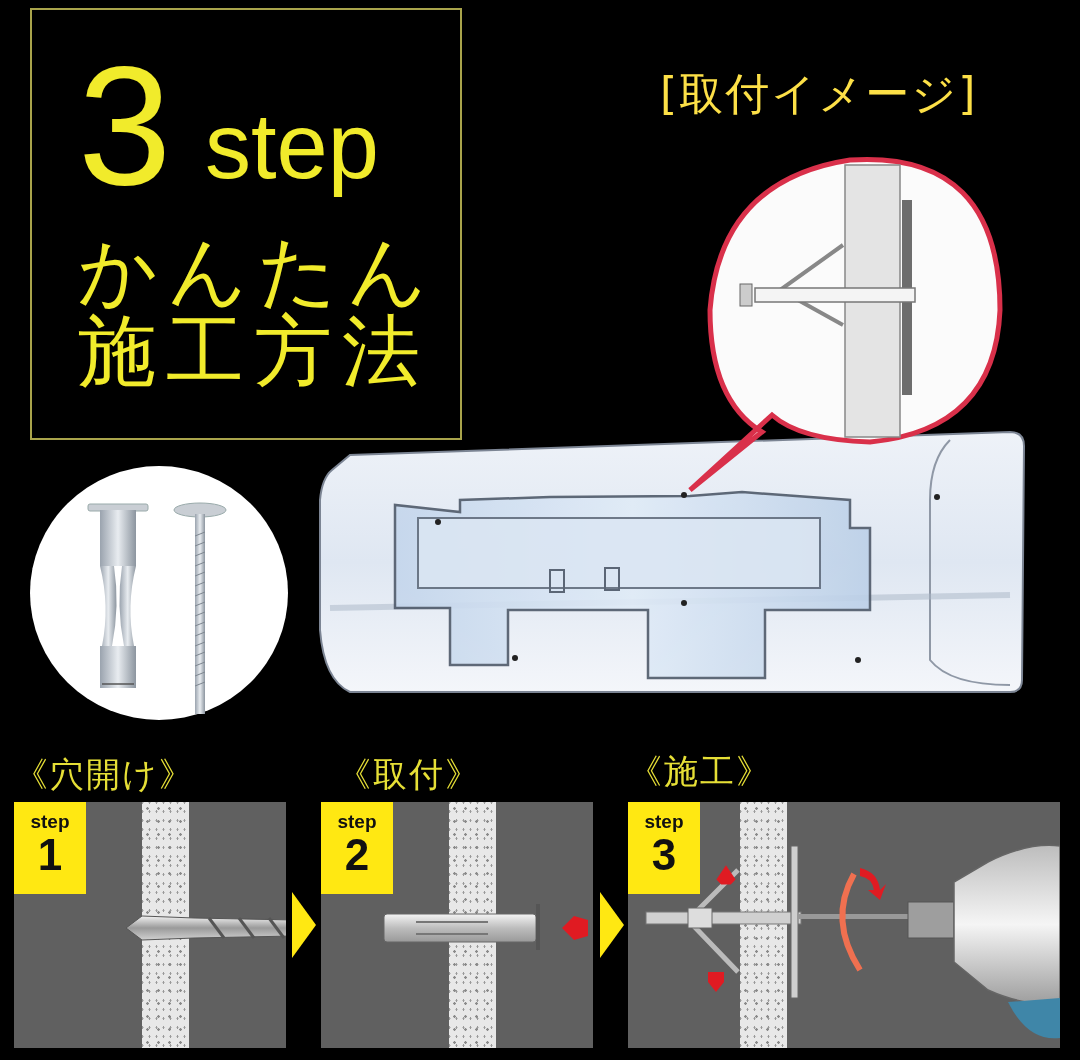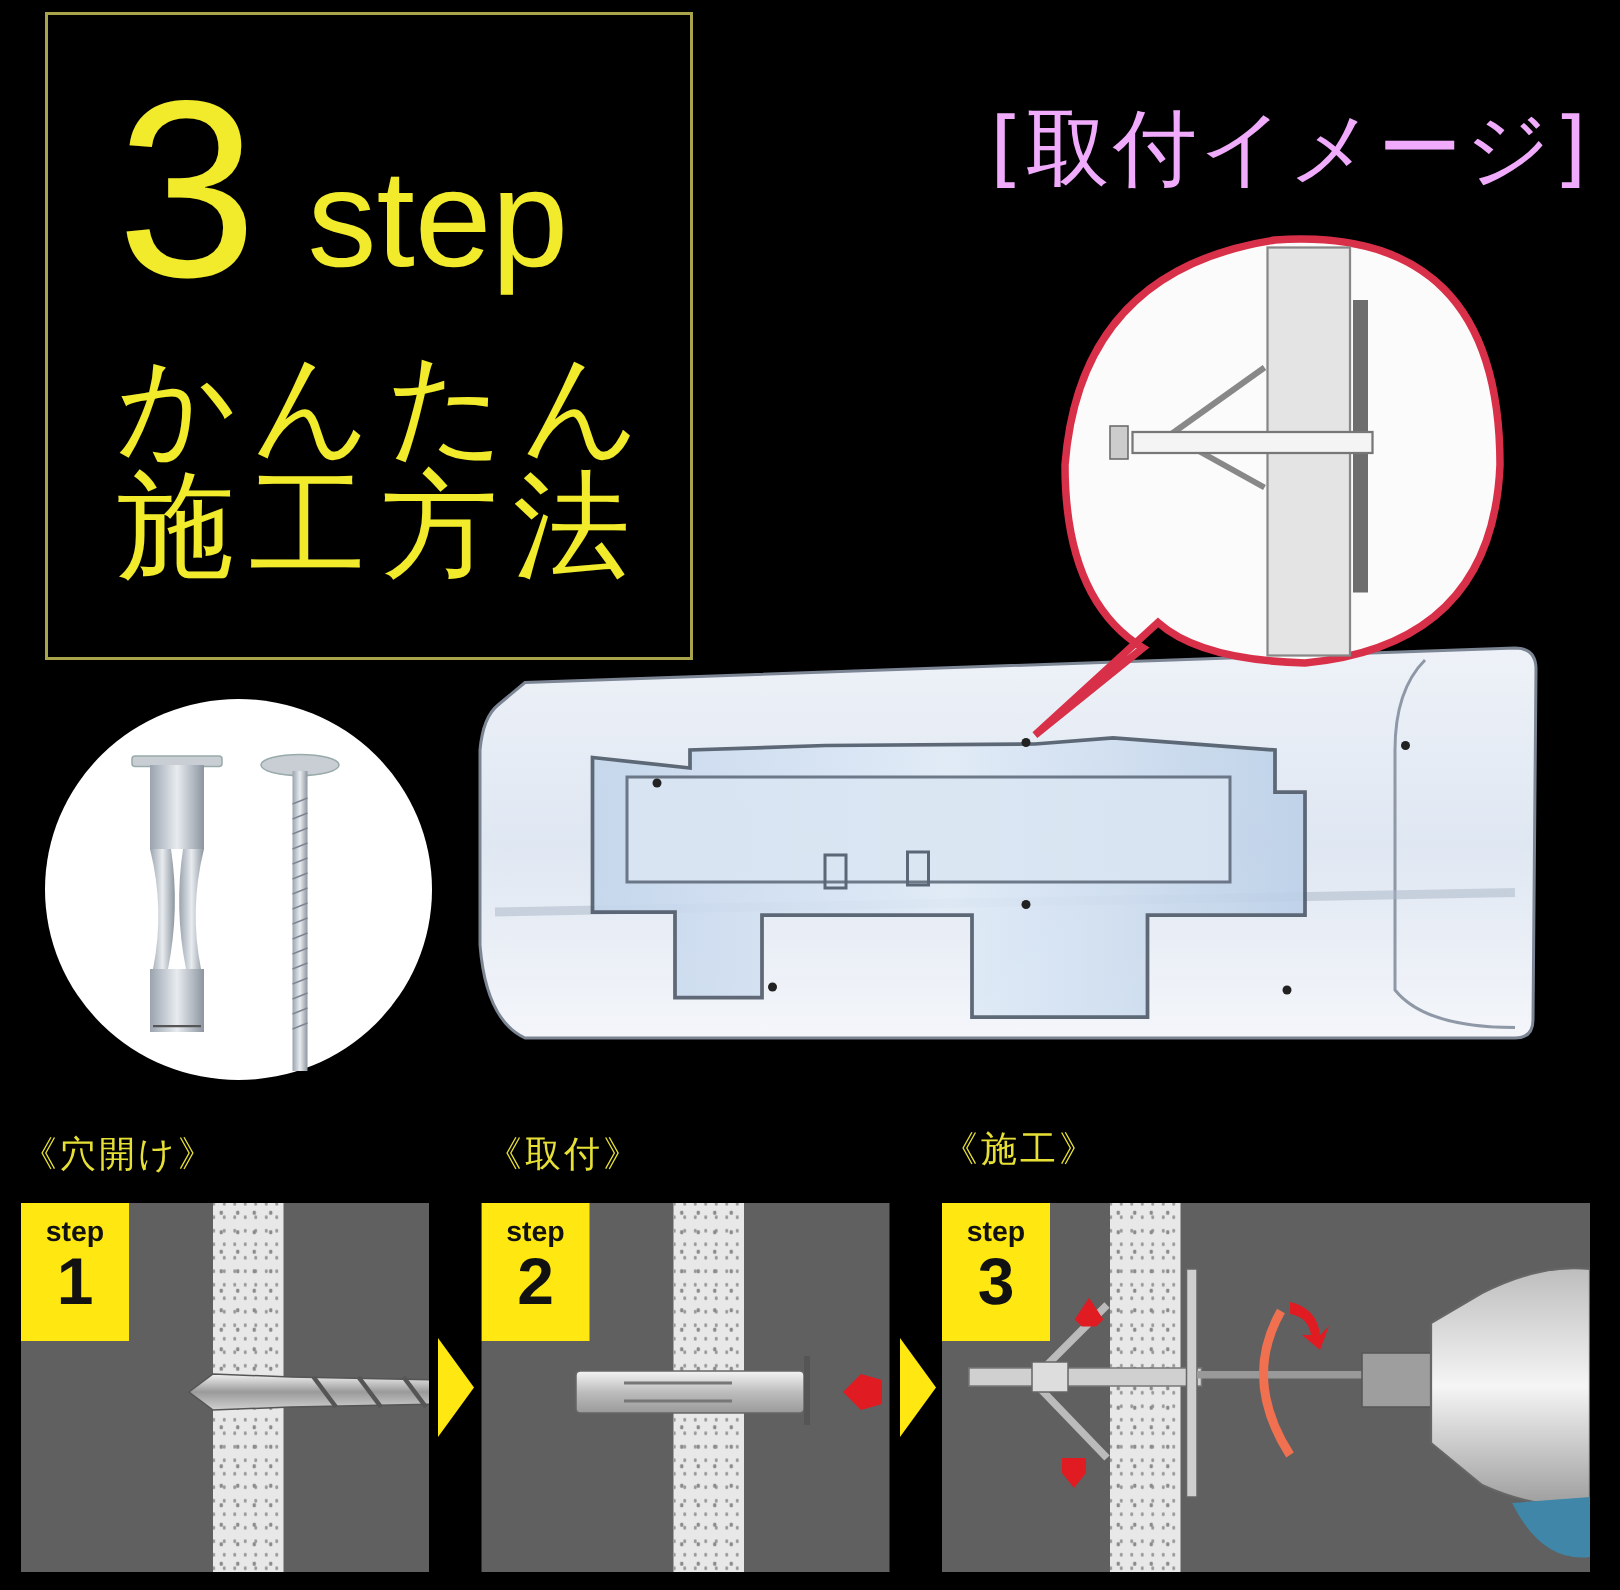--- a/index.html
+++ b/index.html
@@ -3,24 +3,24 @@
 <meta charset="utf-8">
 <style>
   html, body { margin:0; padding:0; }
   body { width:1080px; height:1060px; background:#000; position:relative; overflow:hidden;
          font-family:"DejaVu Sans", sans-serif; }
   .abs { position:absolute; }
   .title-box { left:30px; top:8px; width:428px; height:428px; border:2px solid #a9a44b; }
   .big3 { left:78px; top:42px; font-family:"Liberation Sans", sans-serif; font-size:168px; line-height:1; color:#f1eb2b; }
   .step-word { left:205px; top:100px; font-family:"Liberation Sans", sans-serif; font-size:92px; line-height:1; color:#f1eb2b; }
   .jp-line { left:78px; font-family:"DejaVu Sans", sans-serif; font-size:78px; line-height:1; color:#f1eb2b; letter-spacing:10px; font-weight:normal; }
-  .img-caption { left:660px; top:72px; font-size:56px; color:#f0abfc; letter-spacing:2px; line-height:1; }
+  .img-caption { left:660px; top:72px; font-size:44px; color:#fde047; letter-spacing:2px; line-height:1; }
   .product-circle { left:30px; top:466px; width:258px; height:254px; border-radius:50%;
          background:radial-gradient(circle at 50% 50%, #ffffff 0%, #ffffff 88%, #f4f2a0 96%, #e6df2a 100%); }
-  .step-label { top:757px; font-size:24px; color:#e6df36; letter-spacing:2px; line-height:1; }
+  .step-label { top:757px; font-size:34px; color:#e6df36; letter-spacing:2px; line-height:1; }
   .panel { top:802px; height:246px; background:#606060; overflow:hidden; }
   .badge { left:0; top:0; width:72px; height:92px; background:#ffe812; text-align:center; color:#111; }
   .badge .s { display:block; font-family:"Liberation Sans", sans-serif; font-weight:bold; font-size:19px; margin-top:10px; line-height:1; }
   .badge .n { display:block; font-family:"Liberation Sans", sans-serif; font-weight:bold; font-size:44px; margin-top:2px; line-height:1; }
   .wall { top:0; bottom:0; background:#e8e8e8;
           background-image: radial-gradient(#8a8a8a 1px, transparent 1.4px), radial-gradient(#9a9a9a 0.8px, transparent 1.2px);
           background-size: 11px 13px, 7px 9px; background-position: 0 0, 4px 5px; }
   .flow-arrow { width:0; height:0; border-top:33px solid transparent; border-bottom:33px solid transparent; border-left:24px solid #ffe812; }
 </style>
 </head>
@@ -108,21 +108,21 @@
   <path d="M452,292 Q400,260 400,170 Q410,40 540,20 Q690,10 690,170 Q685,290 560,302 Q490,300 462,275 L380,350 Z" fill="#fbfbfb" stroke="#d9304a" stroke-width="5"></path>
 
   <rect x="535" y="25" width="55" height="272" fill="#e4e4e4" stroke="#888" stroke-width="1.5"></rect>
   <rect x="592" y="60" width="10" height="195" fill="#6d6d6d"></rect>
   <path d="M533,105 L470,150 L533,185" fill="none" stroke="#888" stroke-width="4"></path>
   <rect x="445" y="148" width="160" height="14" fill="#f4f4f4" stroke="#777" stroke-width="1.5"></rect>
   <rect x="430" y="144" width="12" height="22" fill="#ccc" stroke="#666"></rect>
 </svg>
 
 <div class="abs step-label" style="left:14px;">《穴開け》</div>
-<div class="abs step-label" style="left:324px;">《取付》</div>
+<div class="abs step-label" style="left:337px;">《取付》</div>
 <div class="abs step-label" style="left:628px;font-family:Liberation Mono, monospace;">《施工》</div>
 
 <div class="abs panel" style="left:14px; width:272px;">
   <div class="abs wall" style="left:128px; width:47px;"></div>
   <div class="abs badge">
     <span class="s">step</span>
     <span class="n">1</span>
   </div>
   <svg class="abs" style="left:110px; top:106px;" width="170" height="40" viewBox="0 0 170 40">
     <defs>

